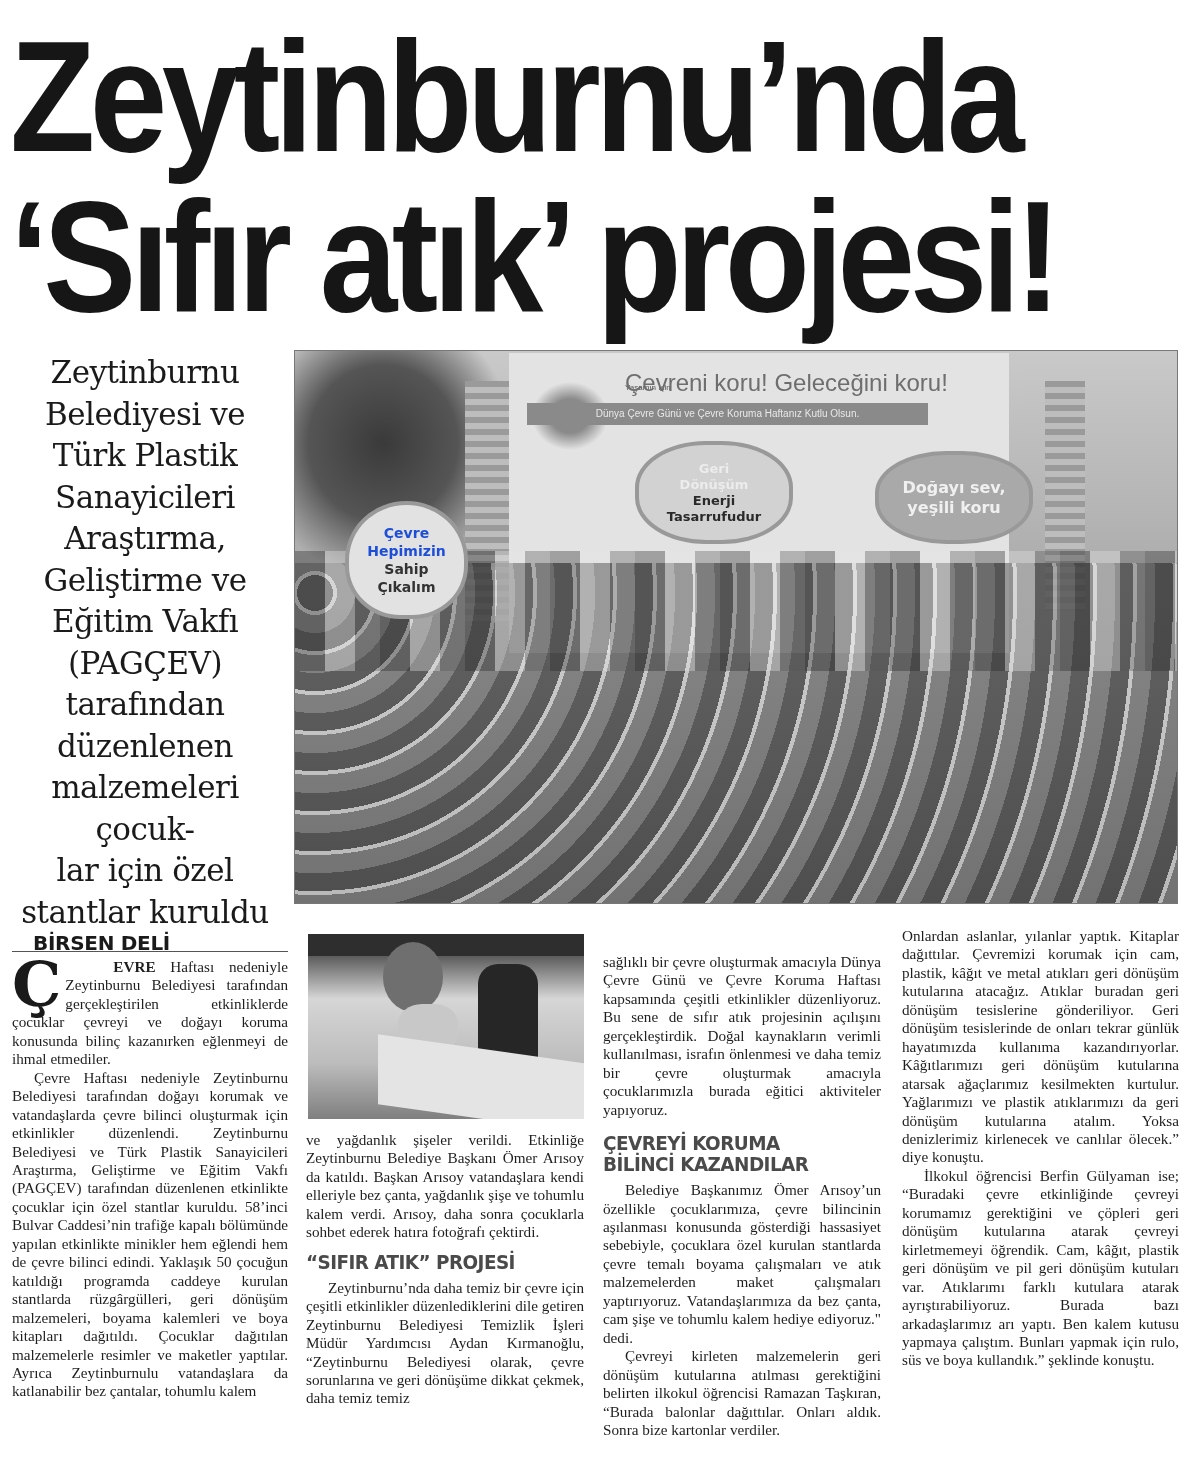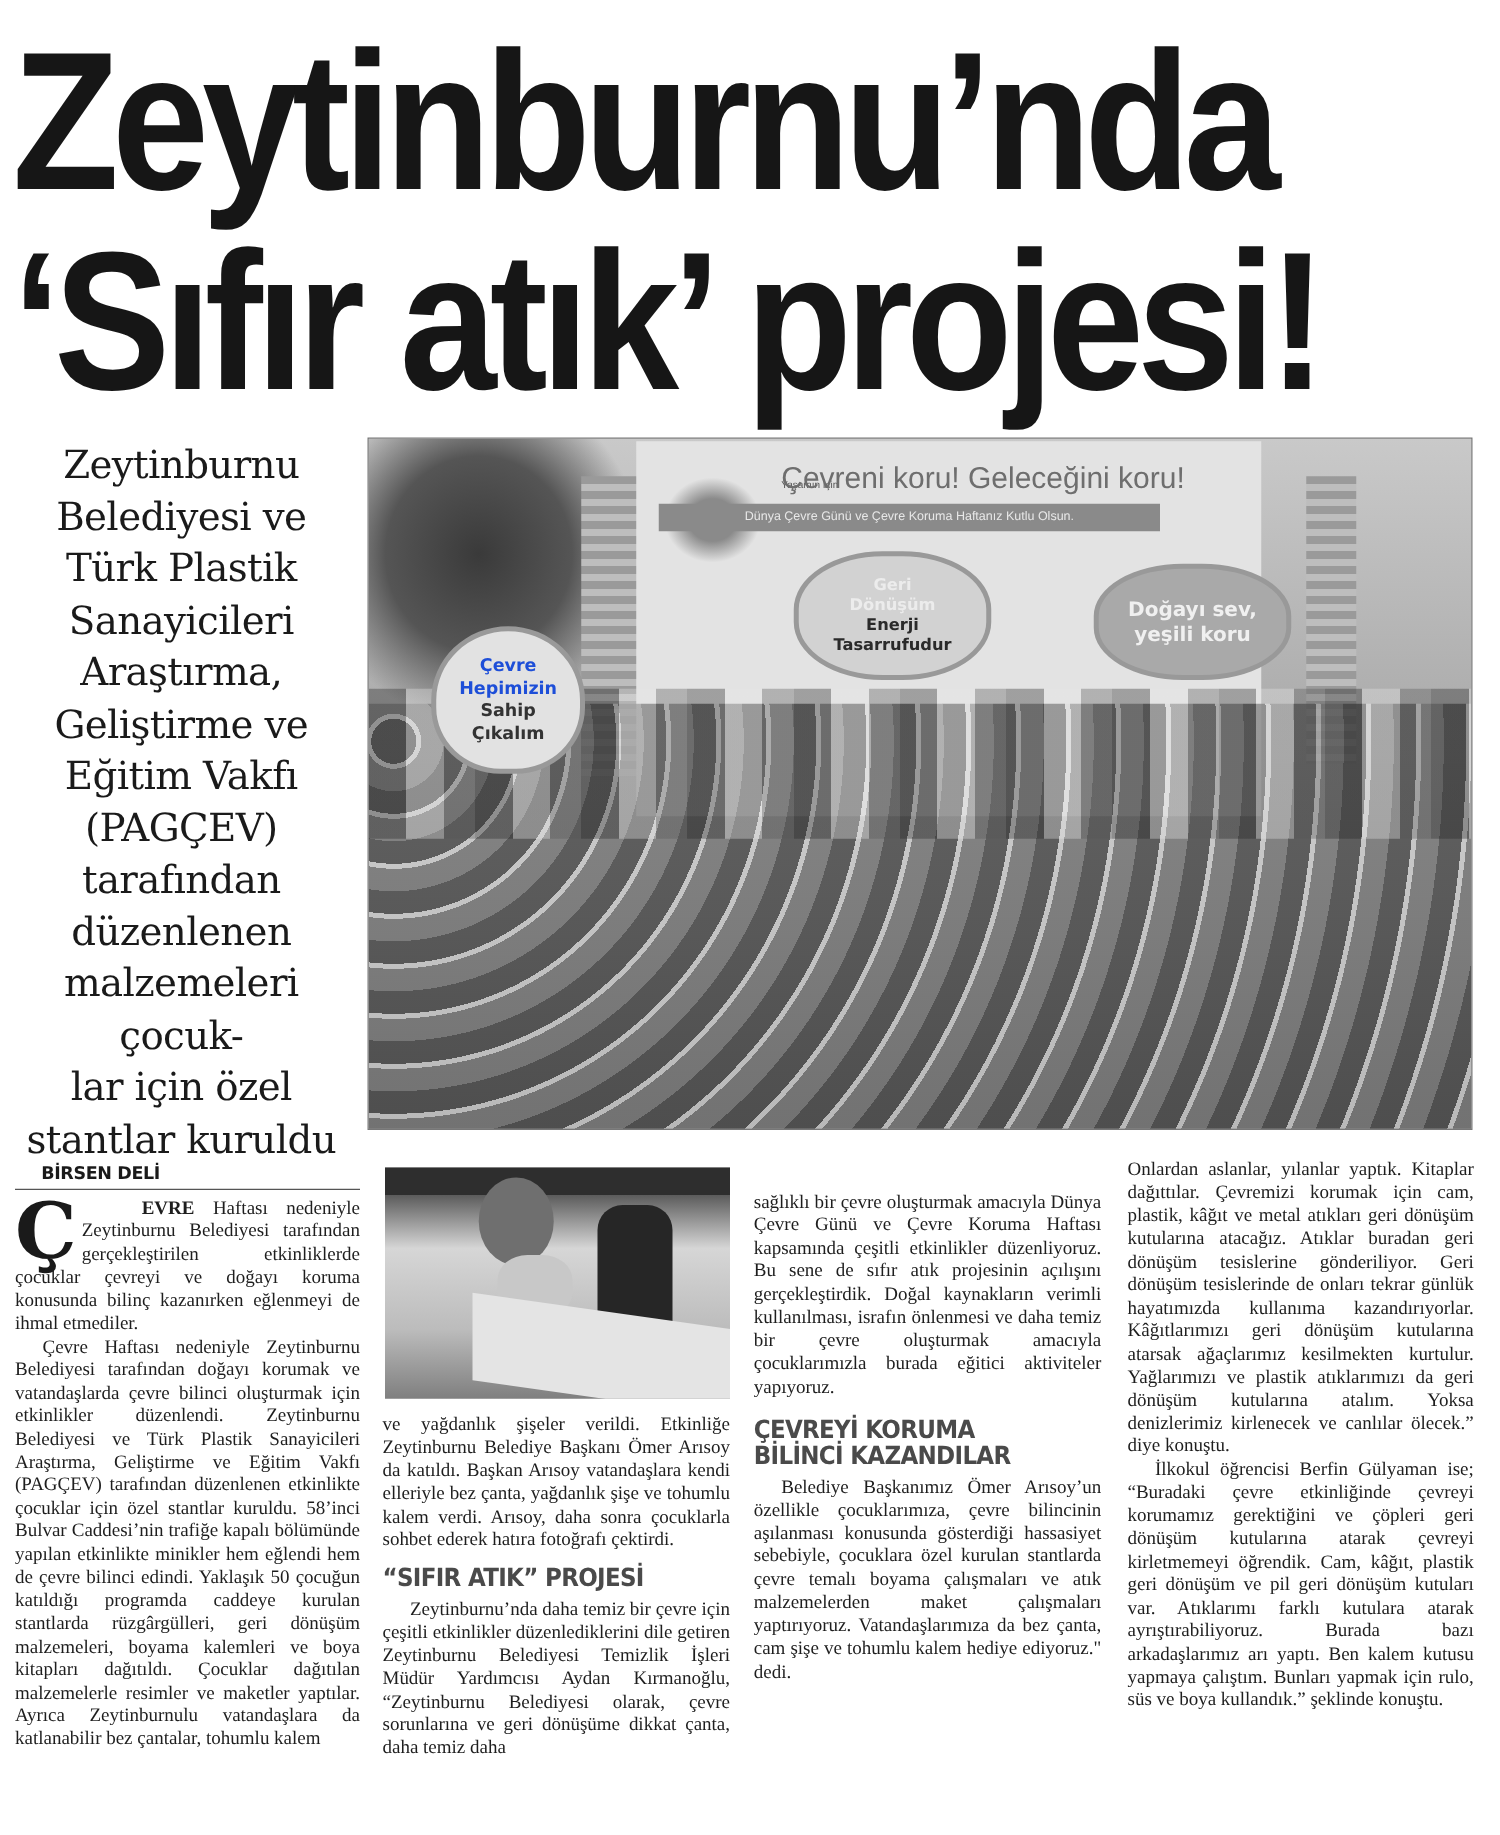--- a/index.html
+++ b/index.html
@@ -26,21 +26,21 @@
   .sign-1 { left: 50px; top: 150px; width: 115px; height: 110px; border-radius: 50% 50% 45% 45%; font-size: 14px; line-height: 18px; }
   .sign-1 .muted { color: #1d4ed8; }
   .sign-1 .dark { color: #333; }
   .sign-2 { left: 340px; top: 90px; width: 150px; height: 95px; border-radius: 45%; font-size: 13px; line-height: 16px; background: #d2d2d2; }
   .sign-2 .muted { color: #ececec; }
   .sign-2 .dark { color: #2a2a2a; }
   .sign-3 { left: 580px; top: 100px; width: 150px; height: 85px; border-radius: 45%; font-size: 16px; line-height: 20px; background: #a9a9a9; color: #f0f0f0; }
   .crowd { position: absolute; left: 0; bottom: 0; width: 100%; height: 340px; background: repeating-radial-gradient(circle at 20px 30px, #4a4a4a 0 18px, #d8d8d8 18px 22px, #7a7a7a 22px 40px); opacity: 0.75; }
   .crowd-heads { position: absolute; left: 0; top: 200px; width: 100%; height: 120px; background: repeating-linear-gradient(90deg, #222 0 30px, #e6e6e6 30px 60px, #555 60px 85px); opacity: 0.35; }
 
-  .byline { position: absolute; left: 33px; top: 931px; font-family: "DejaVu Sans", sans-serif; font-weight: bold; font-size: 14px; letter-spacing: -0.3px; color: #1a1a1a; }
+  .byline { position: absolute; left: 33px; top: 931px; font-family: "DejaVu Sans", sans-serif; font-weight: bold; font-size: 20px; letter-spacing: -0.3px; color: #1a1a1a; }
   .byline-rule { position: absolute; left: 12px; top: 951px; width: 276px; height: 1px; background: #555; }
 
   .col { position: absolute; font-family: "Liberation Serif", serif; font-size: 15.2px; line-height: 18.45px; color: #1e1e1e; text-align: justify; }
   .col p { margin: 0; }
   .col p.indent { text-indent: 22px; }
   .col-1 { left: 12px; top: 958px; width: 276px; }
   .col-2 { left: 306px; top: 1131px; width: 278px; }
   .col-3 { left: 603px; top: 953px; width: 278px; }
   .col-4 { left: 902px; top: 927px; width: 277px; }
 
@@ -121,28 +121,29 @@
   <div class="canopy"></div>
   <div class="mascot"></div>
   <div class="mascot-body"></div>
   <div class="man"></div>
   <div class="table"></div>
 </div>
 
 <div class="col col-2">
   <p>ve yağdanlık şişeler verildi. Etkinliğe Zeytinburnu Belediye Başkanı Ömer Arısoy da katıldı. Başkan Arısoy vatandaşlara kendi elleriyle bez çanta, yağdanlık şişe ve tohumlu kalem verdi. Arısoy, daha sonra çocuklarla sohbet ederek hatıra fotoğrafı çektirdi.</p>
   <div class="subhead">“SIFIR ATIK” PROJESİ</div>
-  <p class="indent">Zeytinburnu’nda daha temiz bir çevre için çeşitli etkinlikler düzenlediklerini dile getiren Zeytinburnu Belediyesi Temizlik İşleri Müdür Yardımcısı Aydan Kırmanoğlu, “Zeytinburnu Belediyesi olarak, çevre sorunlarına ve geri dönüşüme dikkat çanta, daha temiz daha</p>
+  <p class="indent">Zeytinburnu’nda daha temiz bir çevre için çeşitli etkinlikler düzenlediklerini dile getiren Zeytinburnu Belediyesi Temizlik İşleri Müdür Yardımcısı Aydan Kırmanoğlu, “Zeytinburnu Belediyesi olarak, çevre sorunlarına ve geri dönüşüme dikkat çekmek, daha temiz temiz</p>
 </div>
 
 <div class="col col-3">
   <p>sağlıklı bir çevre oluşturmak amacıyla Dünya Çevre Günü ve Çevre Koruma Haftası kapsamında çeşitli etkinlikler düzenliyoruz. Bu sene de sıfır atık projesinin açılışını gerçekleştirdik. Doğal kaynakların verimli kullanılması, israfın önlenmesi ve daha temiz bir çevre oluşturmak amacıyla çocuklarımızla burada eğitici aktiviteler yapıyoruz.</p>
   <div class="subhead" style="margin-top:14px;">
     <div>ÇEVREYİ KORUMA</div>
     <div>BİLİNCİ KAZANDILAR</div>
   </div>
   <p class="indent">Belediye Başkanımız Ömer Arısoy’un özellikle çocuklarımıza, çevre bilincinin aşılanması konusunda gösterdiği hassasiyet sebebiyle, çocuklara özel kurulan stantlarda çevre temalı boyama çalışmaları ve atık malzemelerden maket çalışmaları yaptırıyoruz. Vatandaşlarımıza da bez çanta, cam şişe ve tohumlu kalem hediye ediyoruz." dedi.</p>
+  <p class="indent">Çevreyi kirleten malzemelerin geri dönüşüm kutularına atılması gerektiğini belirten ilkokul öğrencisi Ramazan Taşkıran, “Burada balonlar dağıttılar. Onları aldık. Sonra bize kartonlar verdiler.</p>
 </div>
 
 <div class="col col-4">
   <p>Onlardan aslanlar, yılanlar yaptık. Kitaplar dağıttılar. Çevremizi korumak için cam, plastik, kâğıt ve metal atıkları geri dönüşüm kutularına atacağız. Atıklar buradan geri dönüşüm tesislerine gönderiliyor. Geri dönüşüm tesislerinde de onları tekrar günlük hayatımızda kullanıma kazandırıyorlar. Kâğıtlarımızı geri dönüşüm kutularına atarsak ağaçlarımız kesilmekten kurtulur. Yağlarımızı ve plastik atıklarımızı da geri dönüşüm kutularına atalım. Yoksa denizlerimiz kirlenecek ve canlılar ölecek.” diye konuştu.</p>
   <p class="indent">İlkokul öğrencisi Berfin Gülyaman ise; “Buradaki çevre etkinliğinde çevreyi korumamız gerektiğini ve çöpleri geri dönüşüm kutularına atarak çevreyi kirletmemeyi öğrendik. Cam, kâğıt, plastik geri dönüşüm ve pil geri dönüşüm kutuları var. Atıklarımı farklı kutulara atarak ayrıştırabiliyoruz. Burada bazı arkadaşlarımız arı yaptı. Ben kalem kutusu yapmaya çalıştım. Bunları yapmak için rulo, süs ve boya kullandık.” şeklinde konuştu.</p>
 </div>
 
 </body></html>

